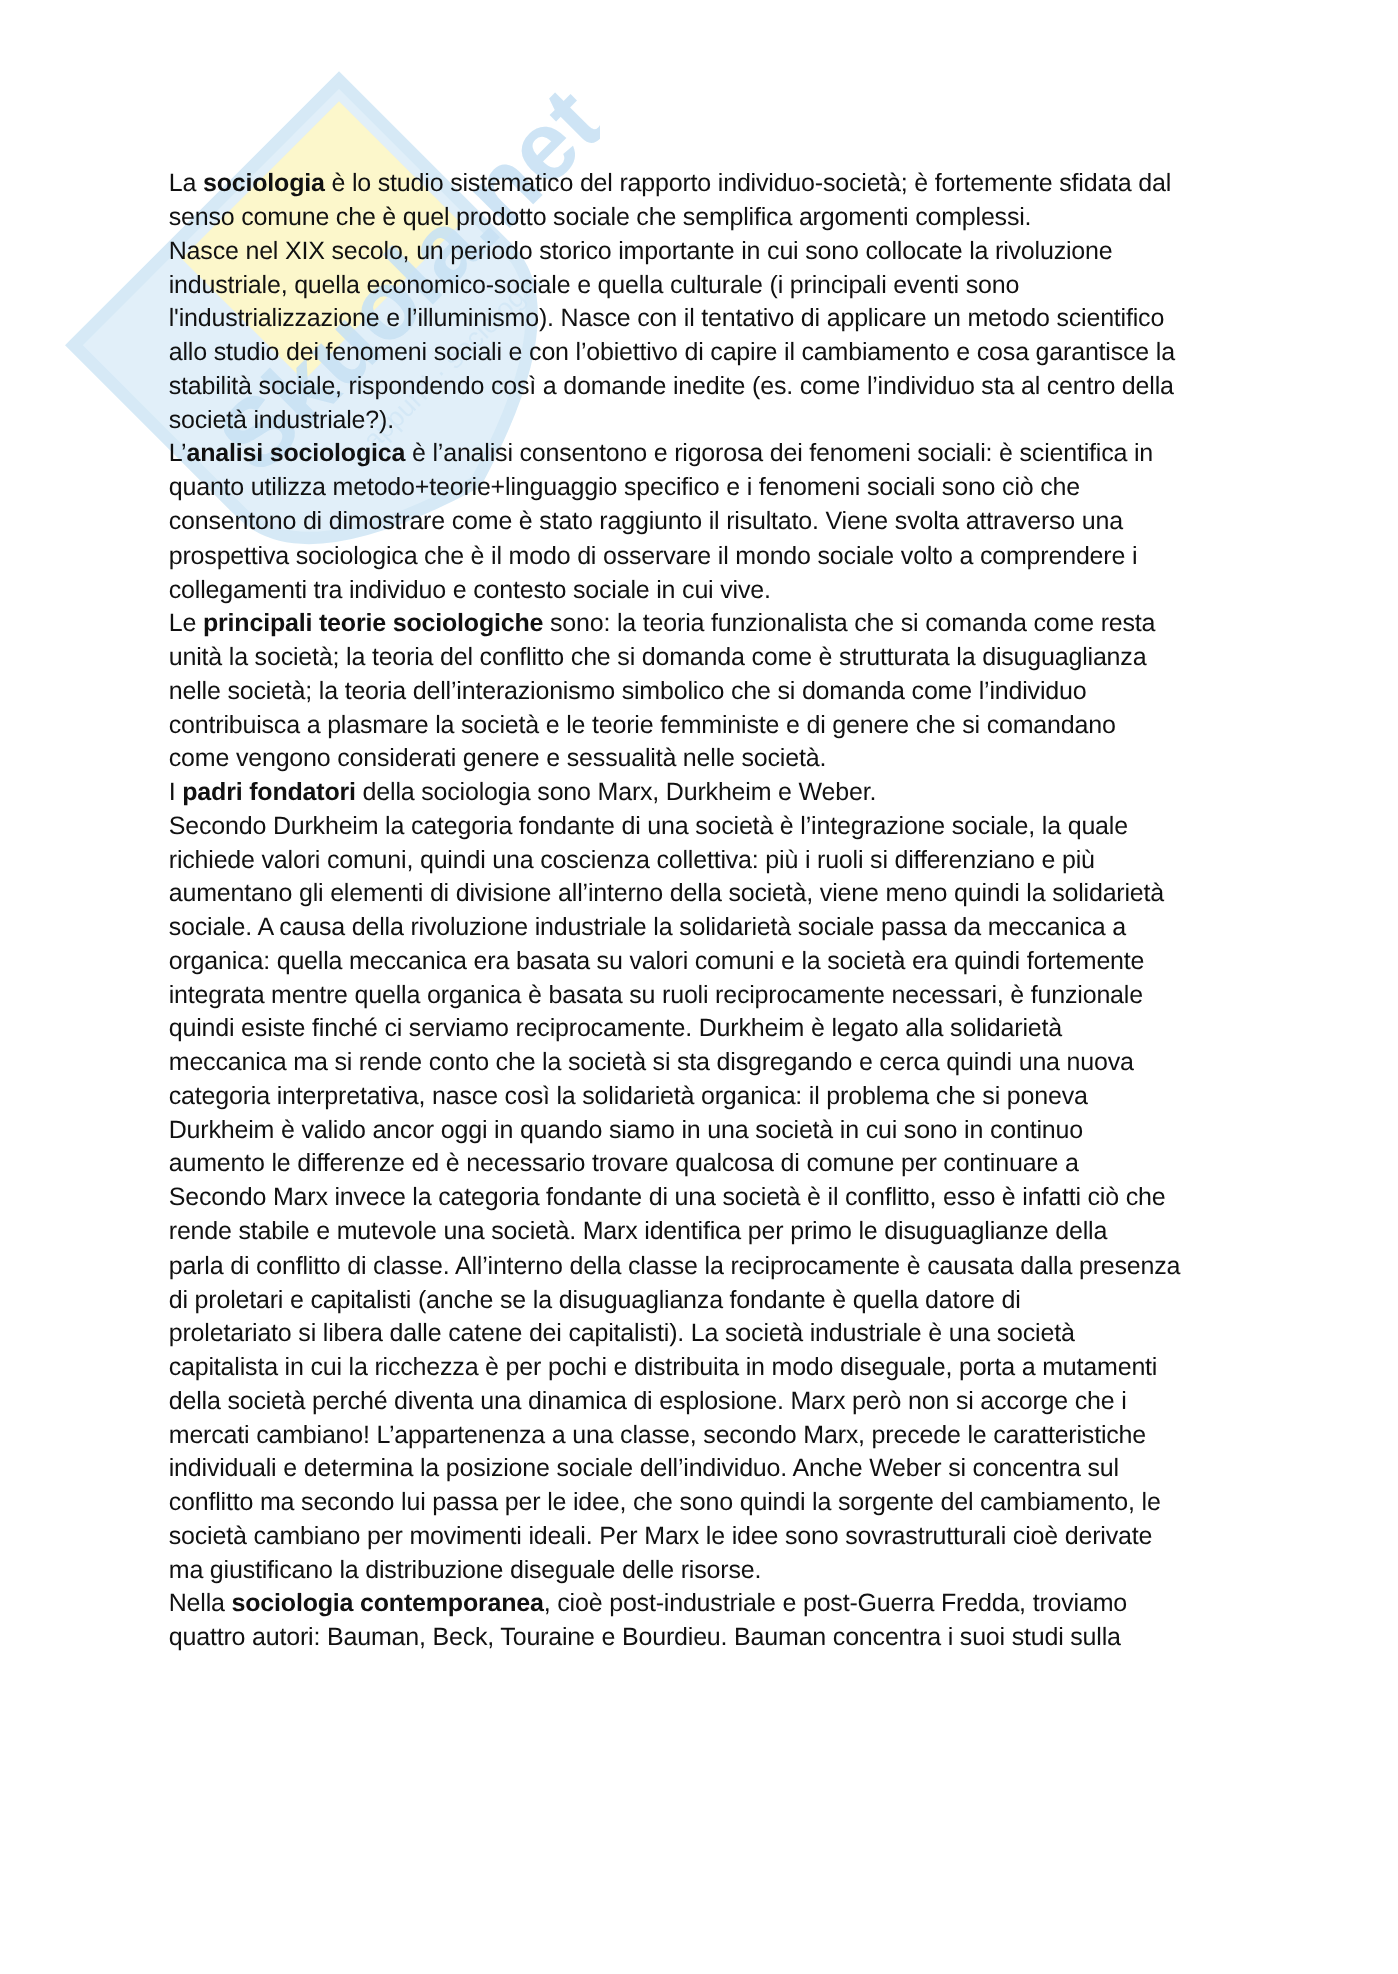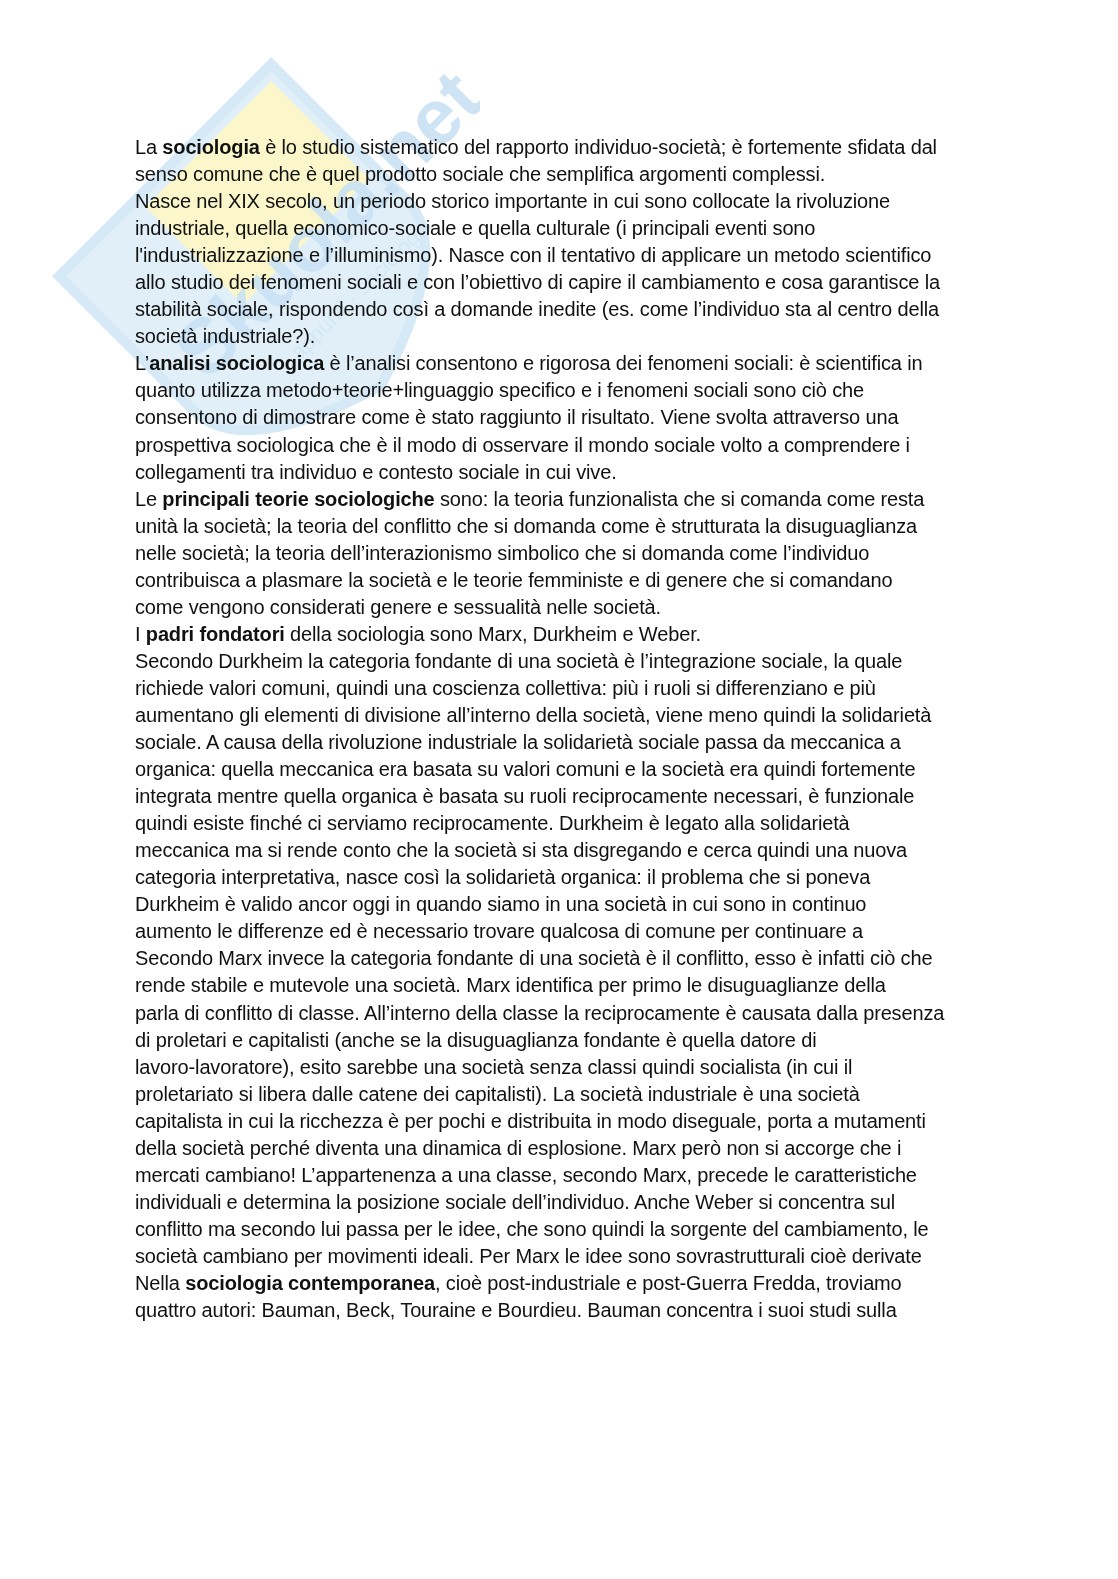--- a/index.html
+++ b/index.html
@@ -87,23 +87,23 @@
     <span class="line"><span>integrata mentre quella organica è basata su ruoli reciprocamente necessari, è funzionale</span></span>
     <span class="line"><span>quindi esiste finché ci serviamo reciprocamente. Durkheim è legato alla solidarietà</span></span>
     <span class="line"><span>meccanica ma si rende conto che la società si sta disgregando e cerca quindi una nuova</span></span>
     <span class="line"><span>categoria interpretativa, nasce così la solidarietà organica: il problema che si poneva</span></span>
     <span class="line"><span>Durkheim è valido ancor oggi in quando siamo in una società in cui sono in continuo</span></span>
     <span class="line"><span>aumento le differenze ed è necessario trovare qualcosa di comune per continuare a</span></span>
     <span class="line"><span>Secondo Marx invece la categoria fondante di una società è il </span><span class="u">conflitto</span><span>, esso è infatti ciò che</span></span>
     <span class="line"><span>rende stabile e mutevole una società. Marx identifica per primo le disuguaglianze della</span></span>
     <span class="line"><span>parla di conflitto di classe. All’interno della classe la reciprocamente è causata dalla presenza</span></span>
     <span class="line"><span>di proletari e capitalisti (anche se la disuguaglianza fondante è quella datore di</span></span>
-    <span class="line"><span>lavoro-lavoratore), esito sarebbe una società senza classi quindi socialista (in cui il</span></span>
     <span class="line"><span>proletariato si libera dalle catene dei capitalisti). La società industriale è una società</span></span>
     <span class="line"><span>capitalista in cui la ricchezza è per pochi e distribuita in modo diseguale, porta a mutamenti</span></span>
     <span class="line"><span>della società perché diventa una dinamica di esplosione. Marx però non si accorge che i</span></span>
     <span class="line"><span>mercati cambiano! L’appartenenza a una classe, secondo Marx, precede le caratteristiche</span></span>
     <span class="line"><span>individuali e determina la posizione sociale dell’individuo. Anche Weber si concentra sul</span></span>
     <span class="line"><span class="u">conflitto</span><span> ma secondo lui passa per le idee, che sono quindi la sorgente del cambiamento, le</span></span>
     <span class="line"><span>società cambiano per movimenti ideali. Per Marx le idee sono sovrastrutturali cioè derivate</span></span>
+    <span class="line"><span>ma giustificano la distribuzione diseguale delle risorse.</span></span>
     <span class="line"><span>Nella </span><span class="b">sociologia contemporanea</span><span>, cioè post-industriale e post-Guerra Fredda, troviamo</span></span>
     <span class="line"><span>quattro autori: Bauman, Beck, Touraine e Bourdieu. Bauman concentra i suoi studi sulla</span></span>
   </div>
 
 </body></html>

